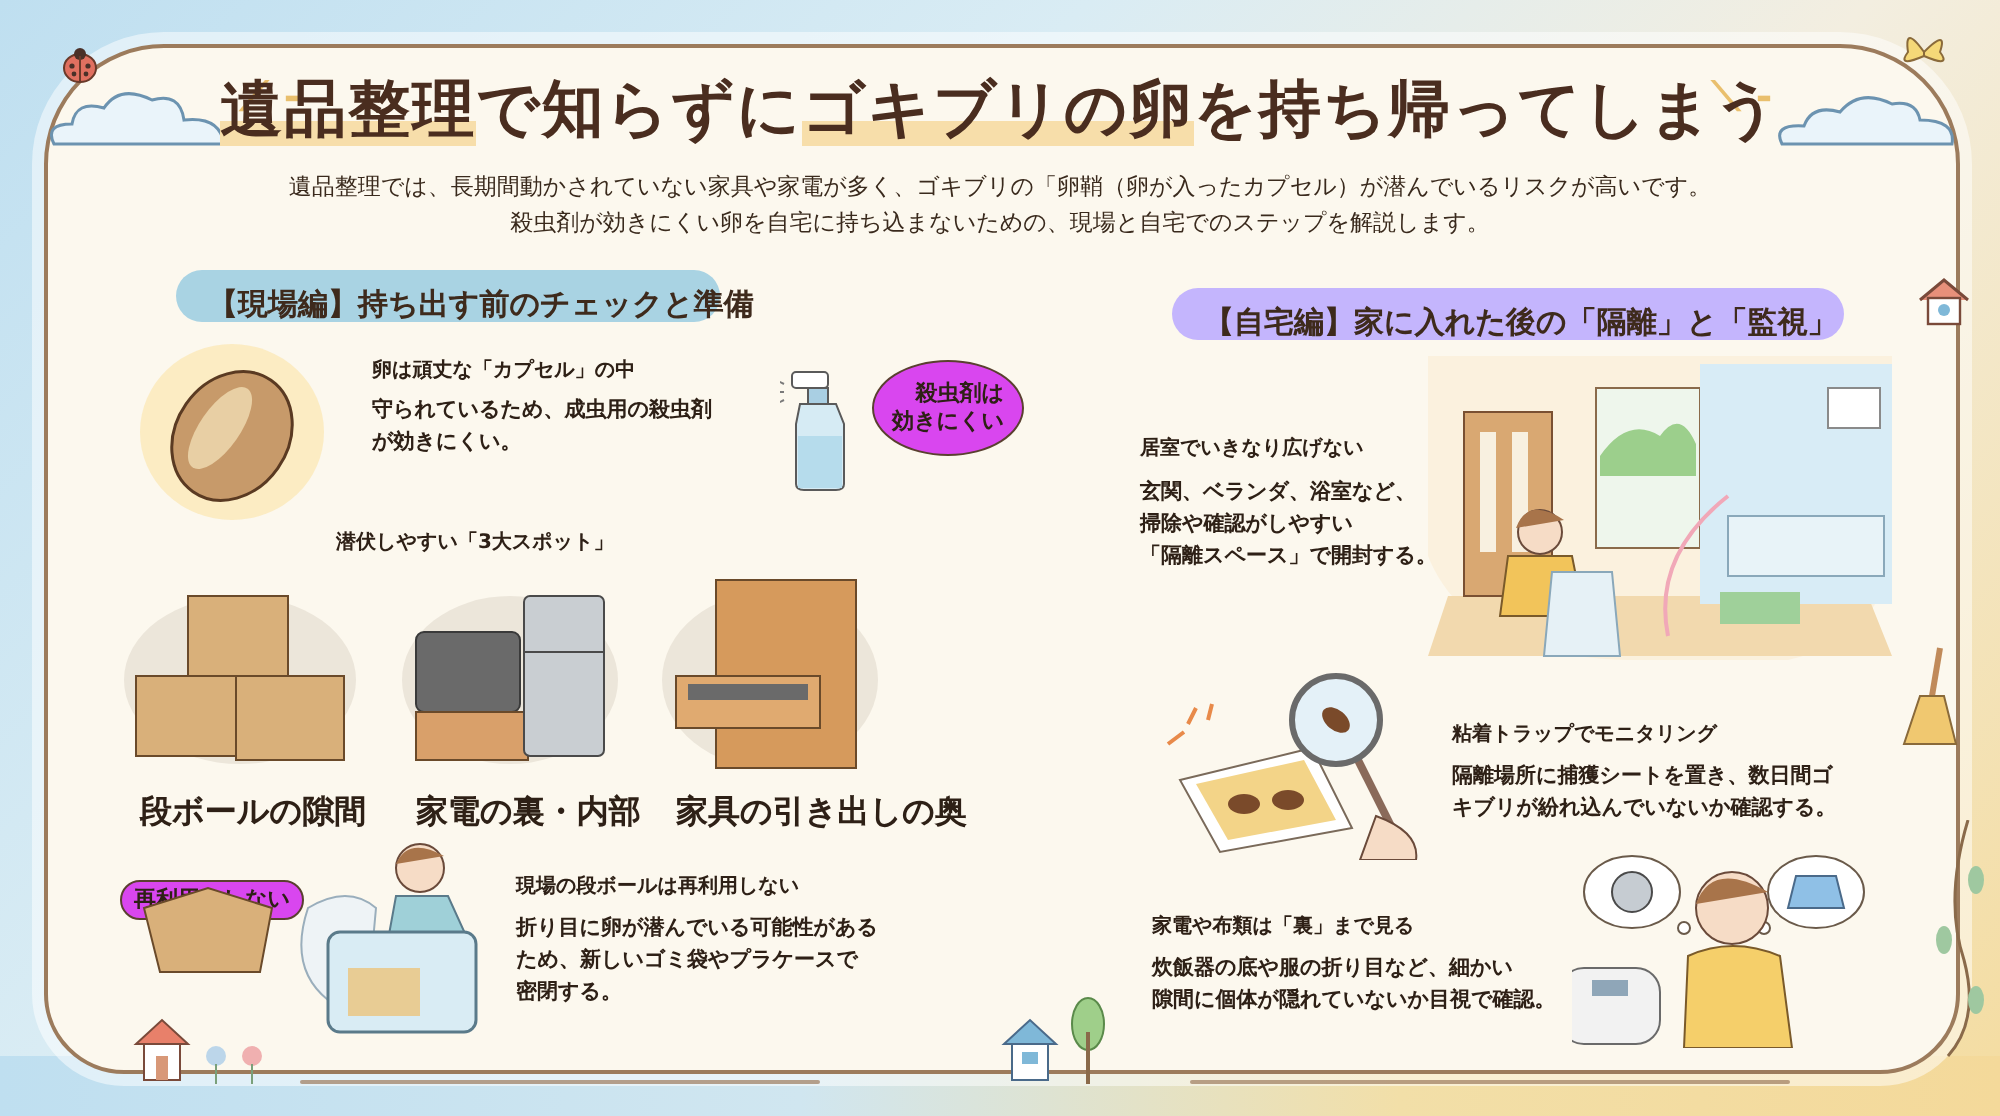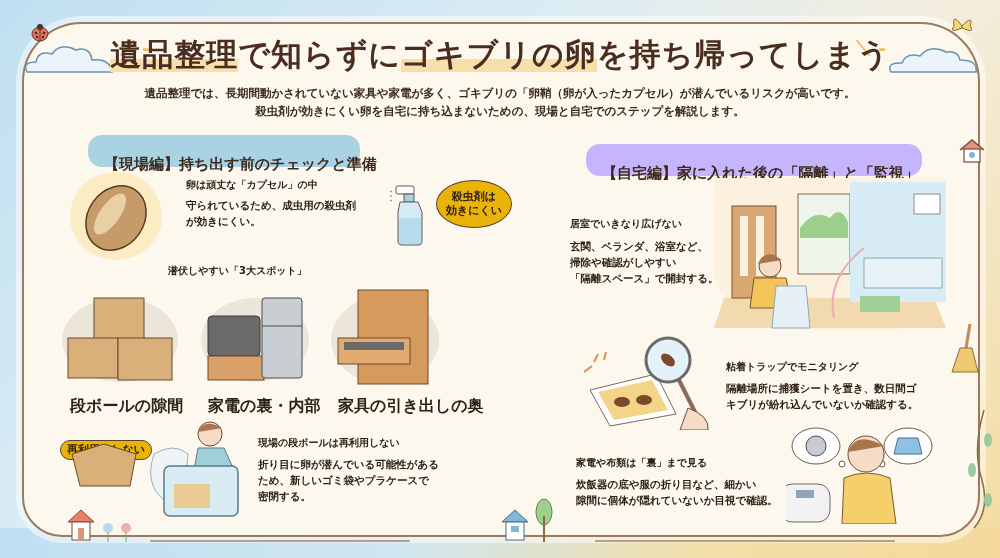--- a/index.html
+++ b/index.html
@@ -24,38 +24,38 @@
   .ground-line { position:absolute; height:2px; background:#9c7b5c; border-radius:2px; opacity:.7; }
 
   .title {
     position: absolute; left: 0; top: 34px; width: 1000px; text-align: center;
     font-size: 31px; font-weight: bold; letter-spacing: 1px; color: #4a2d1f;
   }
   .title .hl { background: linear-gradient(transparent 65%, #f7deaa 65%); }
   .rays { position:absolute; color:#e9bf6d; font-size:20px; font-weight:bold; }
   .intro {
     position: absolute; left: 0; top: 84px; width: 1000px; text-align: center;
-    font-size: 11.5px; line-height: 18px; color: #3a2a1d; font-weight: bold;
+    font-size: 11.5px; line-height: 18px; color: #3a2a1d; font-weight: normal;
   }
 
   .section-pill {
     position: absolute; height: 26px; border-radius: 14px;
-    font-size: 15px; font-weight: bold; line-height: 26px; padding: 16px 16px;
+    font-size: 15px; font-weight: bold; line-height: 26px; padding: 4px 16px;
     color: #3e2a1c; white-space: nowrap;
   }
   .pill-blue { background: #a9d3e3; left: 88px; top: 135px; width: 272px; }
   .pill-yellow { background: #c4b5fd; left: 586px; top: 144px; width: 336px; }
 
   .block-title { position:absolute; font-size:10px; font-weight:bold; color:#2e2016; white-space:nowrap; }
   .block-text { position:absolute; font-size:10.5px; line-height:16px; font-weight:bold; color:#2e2016; white-space:nowrap; }
   .spot-label { position:absolute; font-size:16px; font-weight:bold; color:#2e2016; text-align:center; white-space:nowrap; }
 
   .bubble {
-    position:absolute; background:#eab308; border:1.5px solid #5a4030; border-radius: 50%;
-    font-size: 11px; font-weight: bold; text-align:center; line-height:14px; color:#2e2016;
+    position:absolute; background:#d946ef; border:1.5px solid #5a4030; border-radius: 50%;
+    font-size: 11px; font-weight: bold; text-align:right; line-height:14px; color:#2e2016;
     display:flex; align-items:center; justify-content:center;
   }
   .illus { position:absolute; }
 </style>
 </head>
 <body>
 
 <div class="bottom-band"></div>
 <div class="card"></div>
 

